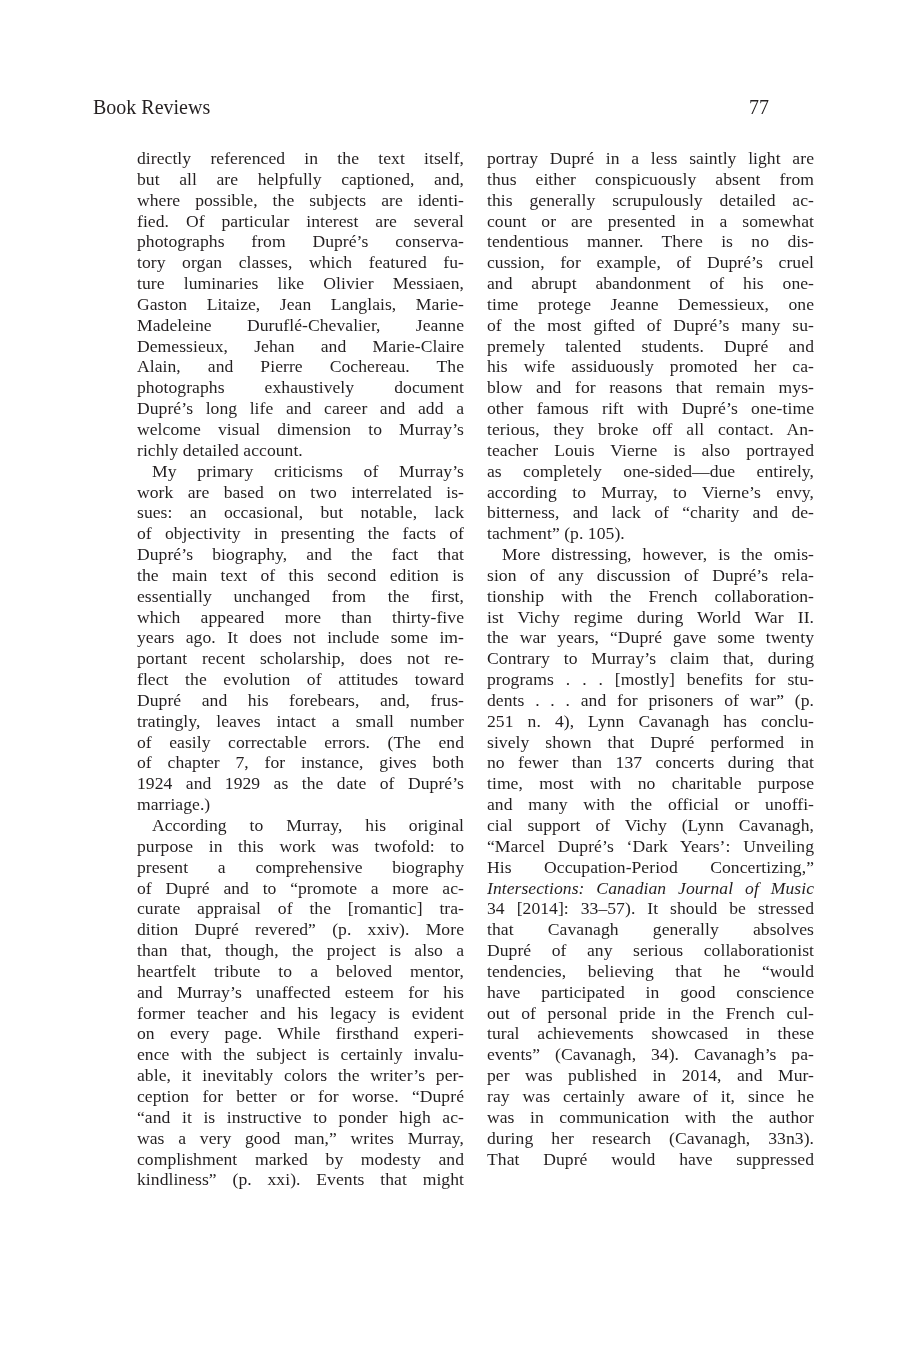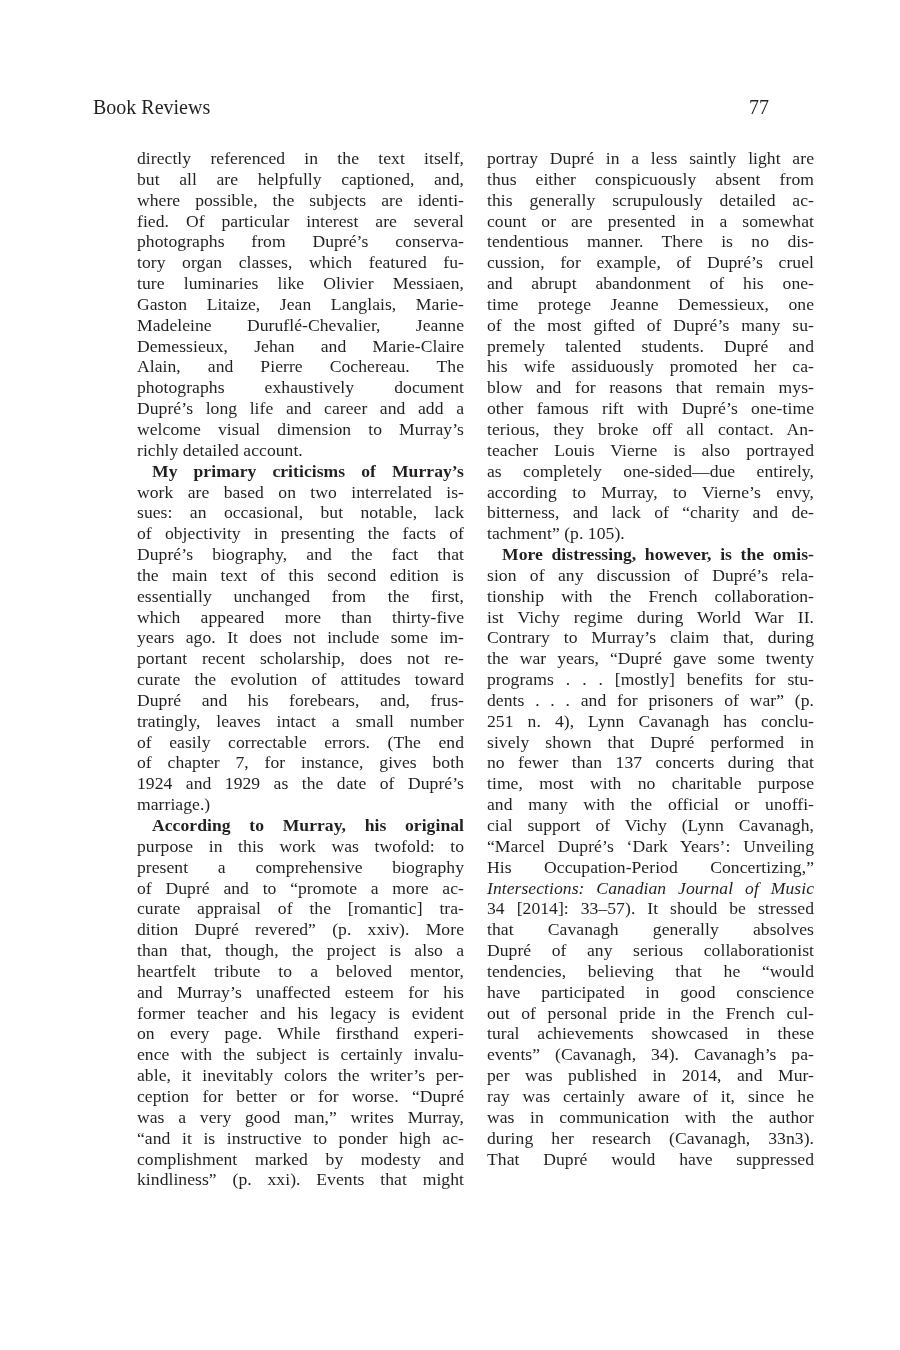--- a/index.html
+++ b/index.html
@@ -6,21 +6,21 @@
   body { width: 900px; height: 1350px; position: relative; overflow: hidden;
          font-family: "Liberation Serif", "DejaVu Serif", serif; color: #231f20; }
   .running-head { position: absolute; top: 96px; left: 93px; right: 131px; height: 24px;
                   font-size: 20px; display: flex; justify-content: space-between; align-items: baseline; }
   .col { position: absolute; top: 148px; width: 327px; margin-left: 44px; }
   .col.left { left: 93px; }
   .col.right { left: 443px; }
   .line { display: block; height: 20.85px; line-height: 20.85px; font-size: 17.6px;
           white-space: nowrap; text-align: justify; text-align-last: justify; letter-spacing: 0.05px; }
   .line.last { text-align-last: left; }
-  .line.indent { padding-left: 15px; font-weight: bold; }
+  .line.indent { padding-left: 15px; }
   .it { font-style: italic; }
 </style>
 </head>
 <body>
 
 <div class="running-head">
   <span>Book Reviews</span>
   <span>77</span>
 </div>
 
@@ -46,21 +46,21 @@
       <span class="line indent">My primary criticisms of Murray’s</span>
       <span class="line">work are based on two interrelated is-</span>
       <span class="line">sues: an occasional, but notable, lack</span>
       <span class="line">of objectivity in presenting the facts of</span>
       <span class="line">Dupré’s biography, and the fact that</span>
       <span class="line">the main text of this second edition is</span>
       <span class="line">essentially unchanged from the first,</span>
       <span class="line">which appeared more than thirty-five</span>
       <span class="line">years ago. It does not include some im-</span>
       <span class="line">portant recent scholarship, does not re-</span>
-      <span class="line">curate the evolution of attitudes toward</span>
+      <span class="line">flect the evolution of attitudes toward</span>
       <span class="line">Dupré and his forebears, and, frus-</span>
       <span class="line">tratingly, leaves intact a small number</span>
       <span class="line">of easily correctable errors. (The end</span>
       <span class="line">of chapter 7, for instance, gives both</span>
       <span class="line">1924 and 1929 as the date of Dupré’s</span>
       <span class="line last">marriage.)</span>
     </div>
     <div>
       <span class="line indent">According to Murray, his original</span>
       <span class="line">purpose in this work was twofold: to</span>
@@ -69,22 +69,22 @@
       <span class="line">curate appraisal of the [romantic] tra-</span>
       <span class="line">dition Dupré revered” (p. xxiv). More</span>
       <span class="line">than that, though, the project is also a</span>
       <span class="line">heartfelt tribute to a beloved mentor,</span>
       <span class="line">and Murray’s unaffected esteem for his</span>
       <span class="line">former teacher and his legacy is evident</span>
       <span class="line">on every page. While firsthand experi-</span>
       <span class="line">ence with the subject is certainly invalu-</span>
       <span class="line">able, it inevitably colors the writer’s per-</span>
       <span class="line">ception for better or for worse. “Dupré</span>
+      <span class="line">“and it is instructive to ponder high ac-</span>
       <span class="line">was a very good man,” writes Murray,</span>
-      <span class="line">“and it is instructive to ponder high ac-</span>
       <span class="line">complishment marked by modesty and</span>
       <span class="line">kindliness” (p. xxi). Events that might</span>
     </div>
   </div>
 <div class="col right">
     <div>
       <span class="line">portray Dupré in a less saintly light are</span>
       <span class="line">thus either conspicuously absent from</span>
       <span class="line">this generally scrupulously detailed ac-</span>
       <span class="line">count or are presented in a somewhat</span>
@@ -102,22 +102,22 @@
       <span class="line">as completely one-sided—due entirely,</span>
       <span class="line">according to Murray, to Vierne’s envy,</span>
       <span class="line">bitterness, and lack of “charity and de-</span>
       <span class="line last">tachment” (p. 105).</span>
     </div>
     <div>
       <span class="line indent">More distressing, however, is the omis-</span>
       <span class="line">sion of any discussion of Dupré’s rela-</span>
       <span class="line">tionship with the French collaboration-</span>
       <span class="line">ist Vichy regime during World War II.</span>
+      <span class="line">the war years, “Dupré gave some twenty</span>
       <span class="line">Contrary to Murray’s claim that, during</span>
-      <span class="line">the war years, “Dupré gave some twenty</span>
       <span class="line">programs . . . [mostly] benefits for stu-</span>
       <span class="line">dents . . .  and for prisoners of war” (p.</span>
       <span class="line">251 n. 4), Lynn Cavanagh has conclu-</span>
       <span class="line">sively shown that Dupré performed in</span>
       <span class="line">no fewer than 137 concerts during that</span>
       <span class="line">time, most with no charitable purpose</span>
       <span class="line">and many with the official or unoffi-</span>
       <span class="line">cial support of Vichy (Lynn Cavanagh,</span>
       <span class="line">“Marcel Dupré’s ‘Dark Years’: Unveiling</span>
       <span class="line">His Occupation-Period Concertizing,”</span>

